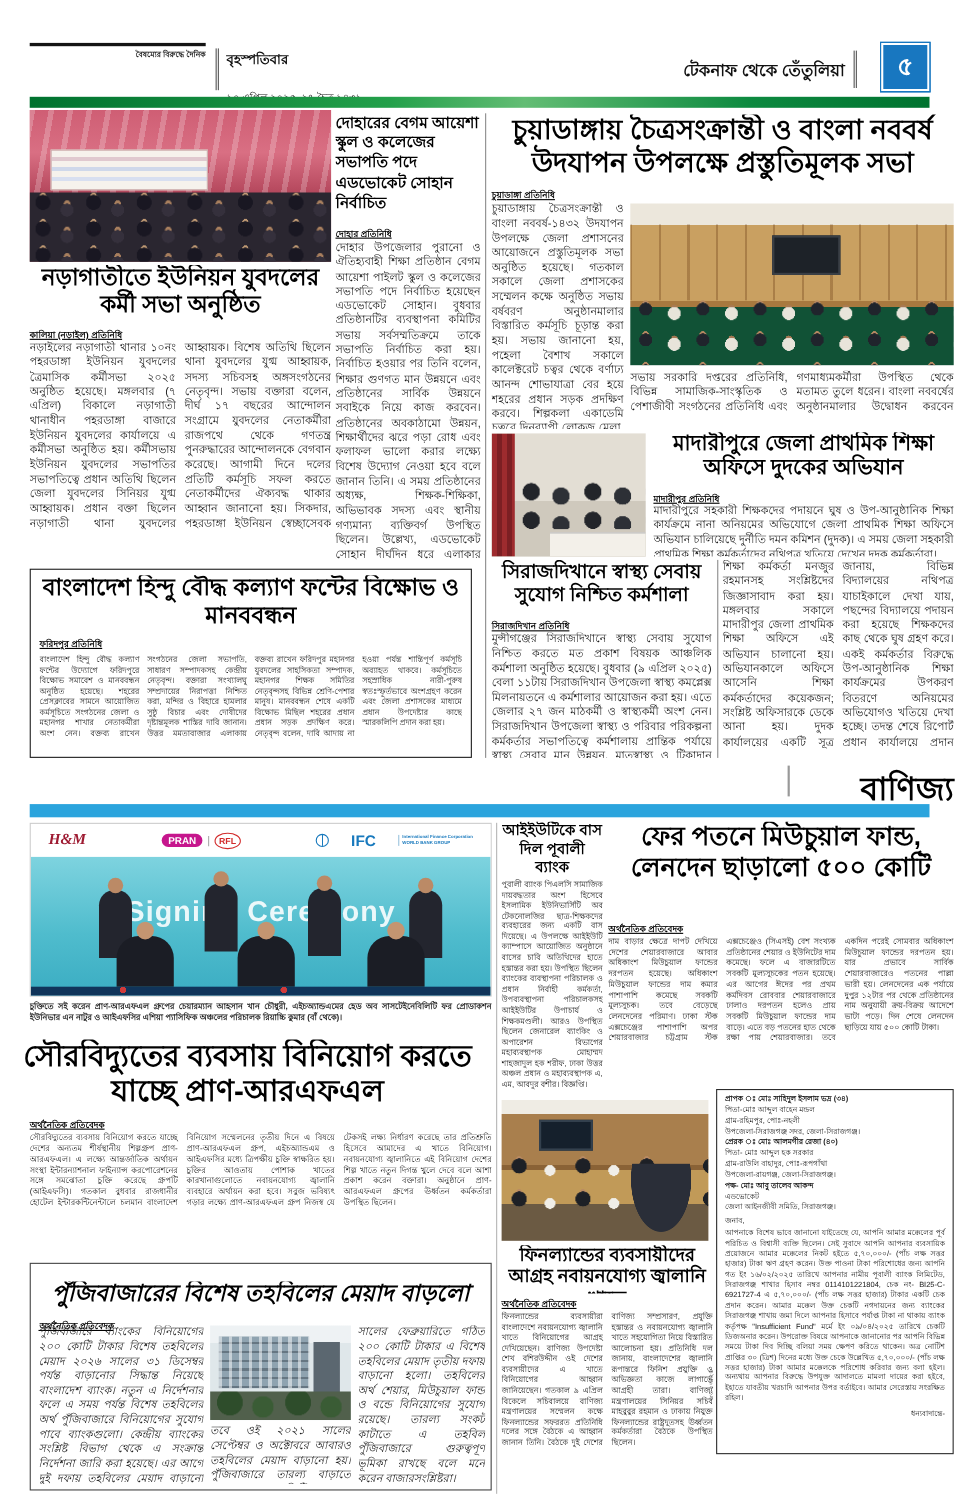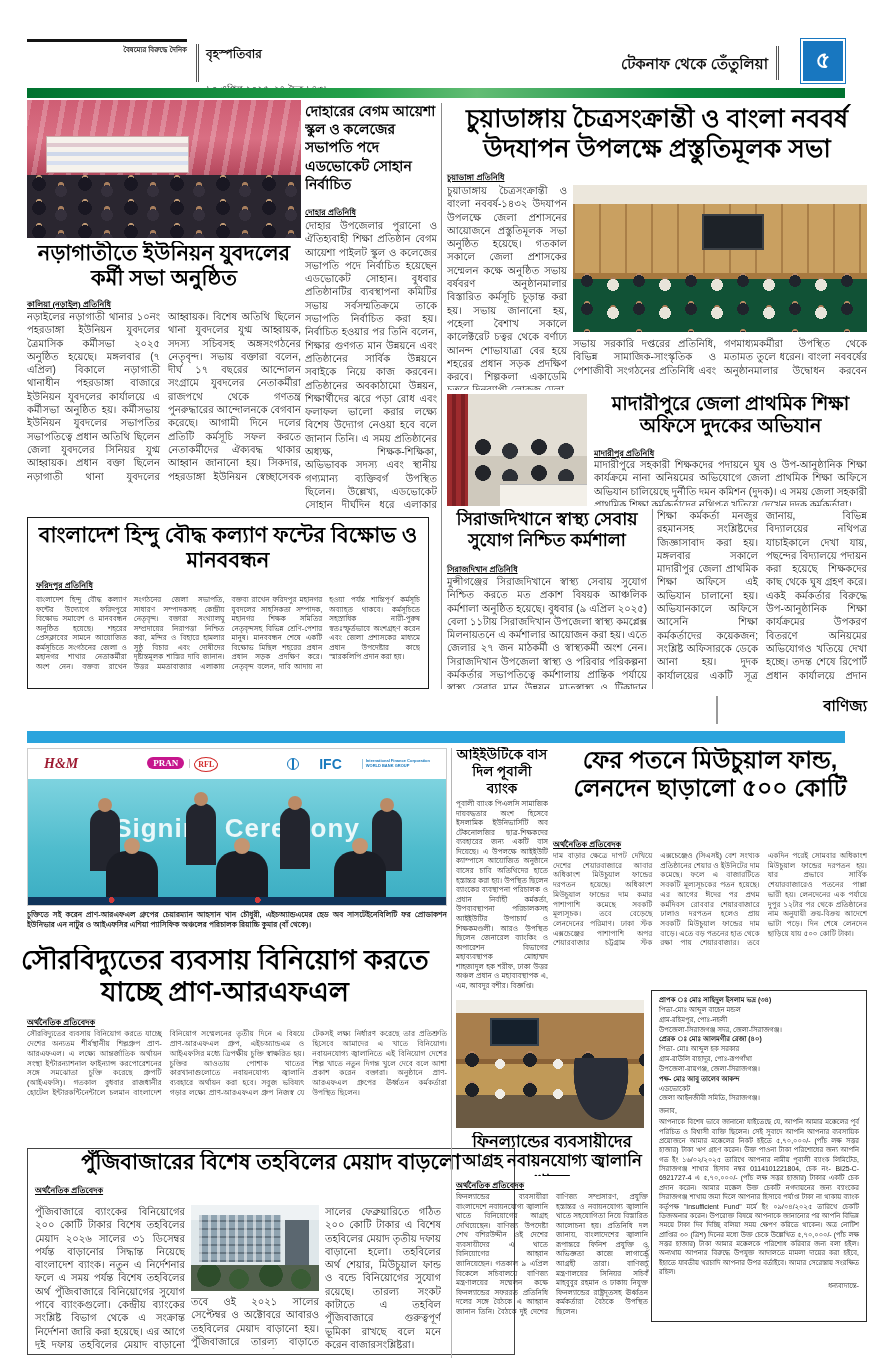--- a/index.html
+++ b/index.html
@@ -113,21 +113,21 @@
 
   
   .legalbox { border:1px solid #2c2c2c; background:#fff; }
   .legalhdr { background:#1d1d1d; color:#fff; font-weight:bold; font-size:15px; text-align:center; padding:3px 0 4px; }
   .legalbody { padding:4px 7px; font-size:6.8px; line-height:1.38; color:#141414; text-align:justify; overflow:hidden; }
   .legalline { font-size:6.8px; line-height:1.45; }
   .legalline.b { font-weight:bold; }
   .sig { text-align:right; font-size:6.8px; line-height:1.45; margin-top:4px; }
   .refnum { writing-mode:vertical-rl; transform:rotate(180deg); font-size:6px; color:#333; }
 
-  .bizlabel { font-size:15px; font-weight:bold; text-align:right; color:#000; }
+  .bizlabel { font-size:29px; font-weight:bold; text-align:right; color:#000; }
 </style>
 </head>
 <body>
 
 <div class="abs" style="left:27px; top:38px; width:160px;">
   <div class="logo-underline"></div>
   <div class="tagline">বৈষম্যের বিরুদ্ধে দৈনিক</div>
 </div>
 <div class="abs dbl" style="left:196px; top:44px; height:38px;"></div>
 <div class="abs" style="left:206px; top:45px; width:160px;">
@@ -187,21 +187,21 @@
   <div class="bt c4" style="margin-top:3px; height:86px; font-size:7.2px;">বাংলাদেশ হিন্দু বৌদ্ধ কল্যাণ ফন্টের উদ্যোগে ফরিদপুরে বিক্ষোভ সমাবেশ ও মানববন্ধন অনুষ্ঠিত হয়েছে। শহরের প্রেসক্লাবের সামনে আয়োজিত কর্মসূচিতে সংগঠনের জেলা ও মহানগর শাখার নেতাকর্মীরা অংশ নেন। বক্তব্য রাখেন সংগঠনের জেলা সভাপতি, সাধারণ সম্পাদকসহ কেন্দ্রীয় নেতৃবৃন্দ। বক্তারা সংখ্যালঘু সম্প্রদায়ের নিরাপত্তা নিশ্চিত করা, মন্দির ও বিহারে হামলার সুষ্ঠু বিচার এবং দোষীদের দৃষ্টান্তমূলক শাস্তির দাবি জানান। উত্তর মমতাবাজার এলাকায় বক্তব্য রাখেন ফরিদপুর মহানগর যুবদলের সাহসিকতা সম্পাদক, মহানগর শিক্ষক সমিতির নেতৃবৃন্দসহ বিভিন্ন শ্রেণি-পেশার মানুষ। মানববন্ধন শেষে একটি বিক্ষোভ মিছিল শহরের প্রধান প্রধান সড়ক প্রদক্ষিণ করে। নেতৃবৃন্দ বলেন, দাবি আদায় না হওয়া পর্যন্ত শান্তিপূর্ণ কর্মসূচি অব্যাহত থাকবে। কর্মসূচিতে সহস্রাধিক নারী-পুরুষ স্বতঃস্ফূর্তভাবে অংশগ্রহণ করেন এবং জেলা প্রশাসকের মাধ্যমে প্রধান উপদেষ্টার কাছে স্মারকলিপি প্রদান করা হয়।</div>
 </div>
 
 <div class="abs" style="left:716px; top:696px; height:28px; border-left:2px solid #999;"></div>
 <div class="abs bizlabel" style="left:640px; top:694px; width:227px;">বাণিজ্য</div>
 <div class="abs bluebar" style="left:27px; top:731px; width:818px; height:12px;"></div>
 
 <div class="ph signing" style="left:27px; top:748px; width:420px; height:158px; border:1px solid #ccc;">
   <div class="logostrip">
     <span class="hm">H&amp;M</span>
-    <span style="display:flex; align-items:flex-start; gap:4px;font-family:Liberation Serif, serif;">
+    <span style="display:flex; align-items:center; gap:4px;">
       <span class="pran">PRAN</span>
       <span style="color:#999; font-size:10px;">|</span>
       <span class="rfl">RFL</span>
     </span>
     <span class="ifc">
       <span class="globe"></span>
       <span>IFC</span>
       <span class="ifc-sub">
         <span>International Finance Corporation</span><br>
         <span>WORLD BANK GROUP</span>
@@ -219,21 +219,21 @@
     <div class="fig2" style="left:306px;"></div>
     <div class="tableedge"></div>
   </div>
 </div>
 <div class="abs bt" style="left:27px; top:910px; width:420px; height:32px; font-size:7.4px; font-weight:bold; color:#222;">চুক্তিতে সই করেন প্রাণ-আরএফএল গ্রুপের চেয়ারম্যান আহসান খান চৌধুরী, এইচঅ্যান্ডএমের হেড অব সাসটেইনেবিলিটি ফর প্রোডাকশন ইউনিভার এন নাটুর ও আইএফসির এশিয়া প্যাসিফিক অঞ্চলের পরিচালক রিয়াচ্চি কুমার (বাঁ থেকে)।</div>
 
 <div class="abs hl" style="left:15px; top:945px; width:420px; height:68px; font-size:27px;">সৌরবিদ্যুতের ব্যবসায় বিনিয়োগ করতে যাচ্ছে প্রাণ-আরএফএল</div>
 <div class="abs bl" style="left:27px; top:1016px;">অর্থনৈতিক প্রতিবেদক</div>
 <div class="abs bt c3" style="left:27px; top:1029px; width:420px; height:113px; font-size:7.4px;">সৌরবিদ্যুতের ব্যবসায় বিনিয়োগ করতে যাচ্ছে দেশের অন্যতম শীর্ষস্থানীয় শিল্পগ্রুপ প্রাণ-আরএফএল। এ লক্ষ্যে আন্তর্জাতিক অর্থায়ন সংস্থা ইন্টারন্যাশনাল ফাইন্যান্স করপোরেশনের সঙ্গে সমঝোতা চুক্তি করেছে গ্রুপটি (আইএফসি)। গতকাল বুধবার রাজধানীর হোটেল ইন্টারকন্টিনেন্টালে চলমান বাংলাদেশ বিনিয়োগ সম্মেলনের তৃতীয় দিনে এ বিষয়ে প্রাণ-আরএফএল গ্রুপ, এইচঅ্যান্ডএম ও আইএফসির মধ্যে ত্রিপক্ষীয় চুক্তি স্বাক্ষরিত হয়। চুক্তির আওতায় পোশাক খাতের কারখানাগুলোতে নবায়নযোগ্য জ্বালানি ব্যবহারে অর্থায়ন করা হবে। সবুজ ভবিষ্যৎ গড়ার লক্ষ্যে প্রাণ-আরএফএল গ্রুপ নিজস্ব যে টেকসই লক্ষ্য নির্ধারণ করেছে তার প্রতিশ্রুতি হিসেবে আমাদের এ খাতে বিনিয়োগ। নবায়নযোগ্য জ্বালানিতে এই বিনিয়োগ দেশের শিল্প খাতে নতুন দিগন্ত খুলে দেবে বলে আশা প্রকাশ করেন বক্তারা। অনুষ্ঠানে প্রাণ-আরএফএল গ্রুপের ঊর্ধ্বতন কর্মকর্তারা উপস্থিত ছিলেন।</div>
 
-<div class="abs" style="left:27px; top:1148px; width:488px; height:207px; border:1px solid #444; padding:1px 7px;">
+<div class="abs" style="left:27px; top:1148px; width:420px; height:207px; border:1px solid #444; padding:16px 7px;font-style:italic;">
   <div class="hl" style="font-size:21px; height:30px;">পুঁজিবাজারের বিশেষ তহবিলের মেয়াদ বাড়লো</div>
   <div class="bl" style="margin-top:4px;">অর্থনৈতিক প্রতিবেদক</div>
   <div class="abs bt" style="left:7px; top:56px; width:150px; height:144px;">পুঁজিবাজারে ব্যাংকের বিনিয়োগের ২০০ কোটি টাকার বিশেষ তহবিলের মেয়াদ ২০২৬ সালের ৩১ ডিসেম্বর পর্যন্ত বাড়ানোর সিদ্ধান্ত নিয়েছে বাংলাদেশ ব্যাংক। নতুন এ নির্দেশনার ফলে এ সময় পর্যন্ত বিশেষ তহবিলের অর্থ পুঁজিবাজারে বিনিয়োগের সুযোগ পাবে ব্যাংকগুলো। কেন্দ্রীয় ব্যাংকের সংশ্লিষ্ট বিভাগ থেকে এ সংক্রান্ত নির্দেশনা জারি করা হয়েছে। এর আগে দুই দফায় তহবিলের মেয়াদ বাড়ানো হয়েছিল। পুঁজিবাজার সংশ্লিষ্টরা কেন্দ্রীয় ব্যাংকের এ সিদ্ধান্তকে ইতিবাচক বলে মনে করছেন।</div>
   <div class="ph bank" style="left:163px; top:56px; width:128px; height:86px;">
     <div class="bld"></div>
     <div class="mon"></div>
     <div class="trees"></div>
   </div>
   <div class="abs bt" style="left:163px; top:146px; width:128px; height:54px;">তবে ওই ২০২১ সালের সেপ্টেম্বর ও অক্টোবরে আবারও তহবিলের মেয়াদ বাড়ানো হয়। পুঁজিবাজারে তারল্য বাড়াতে ২০২০ সালে প্রতিটি ব্যাংককে ২০০ কোটি টাকার বিশেষ তহবিল গঠনের সুযোগ দেওয়া হয়। সুযোগ পাওয়ার পর বেশিরভাগ ব্যাংক এ তহবিল গঠন করে পুঁজিবাজারে বিনিয়োগ করেছে। নতুন নির্দেশনার ফলে ব্যাংকগুলোর বিনিয়োগ অব্যাহত থাকবে বলে আশা করা হচ্ছে।</div>
   <div class="abs bt" style="left:297px; top:56px; width:116px; height:144px;">সালের ফেব্রুয়ারিতে গঠিত ২০০ কোটি টাকার এ বিশেষ তহবিলের মেয়াদ তৃতীয় দফায় বাড়ানো হলো। তহবিলের অর্থ শেয়ার, মিউচুয়াল ফান্ড ও বন্ডে বিনিয়োগের সুযোগ রয়েছে। তারল্য সংকট কাটাতে এ তহবিল পুঁজিবাজারে গুরুত্বপূর্ণ ভূমিকা রাখছে বলে মনে করেন বাজারসংশ্লিষ্টরা।</div>

